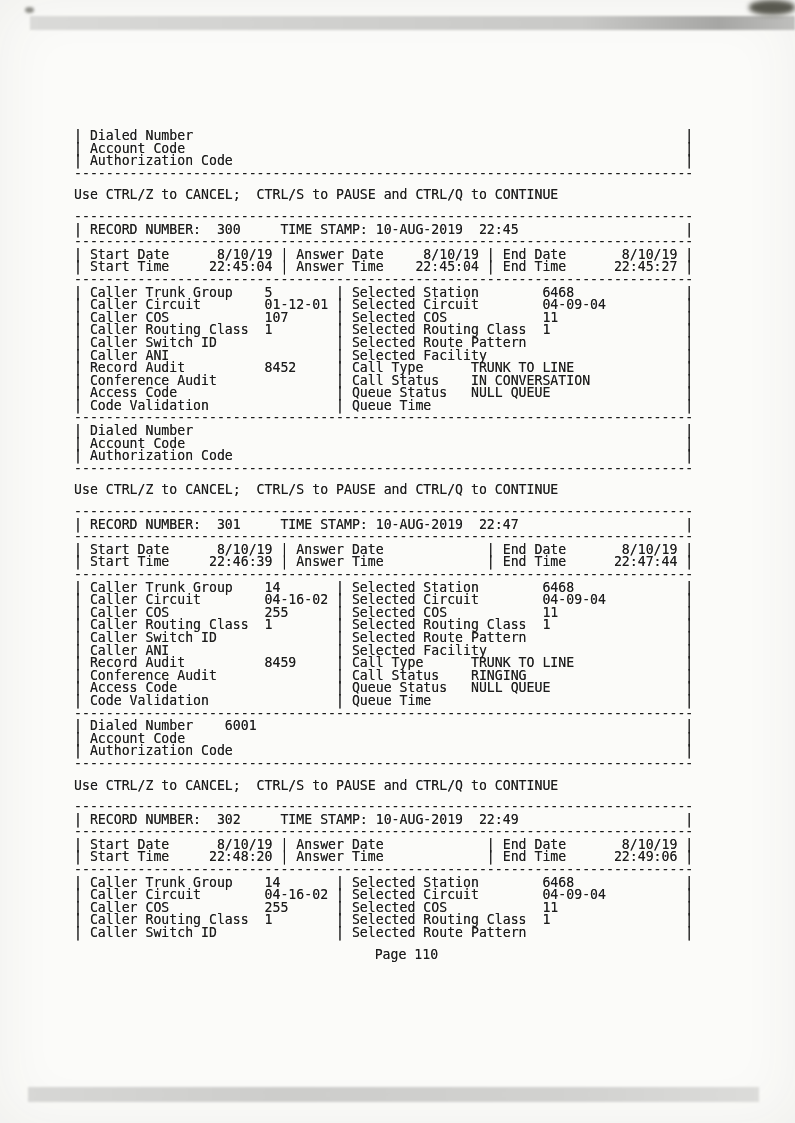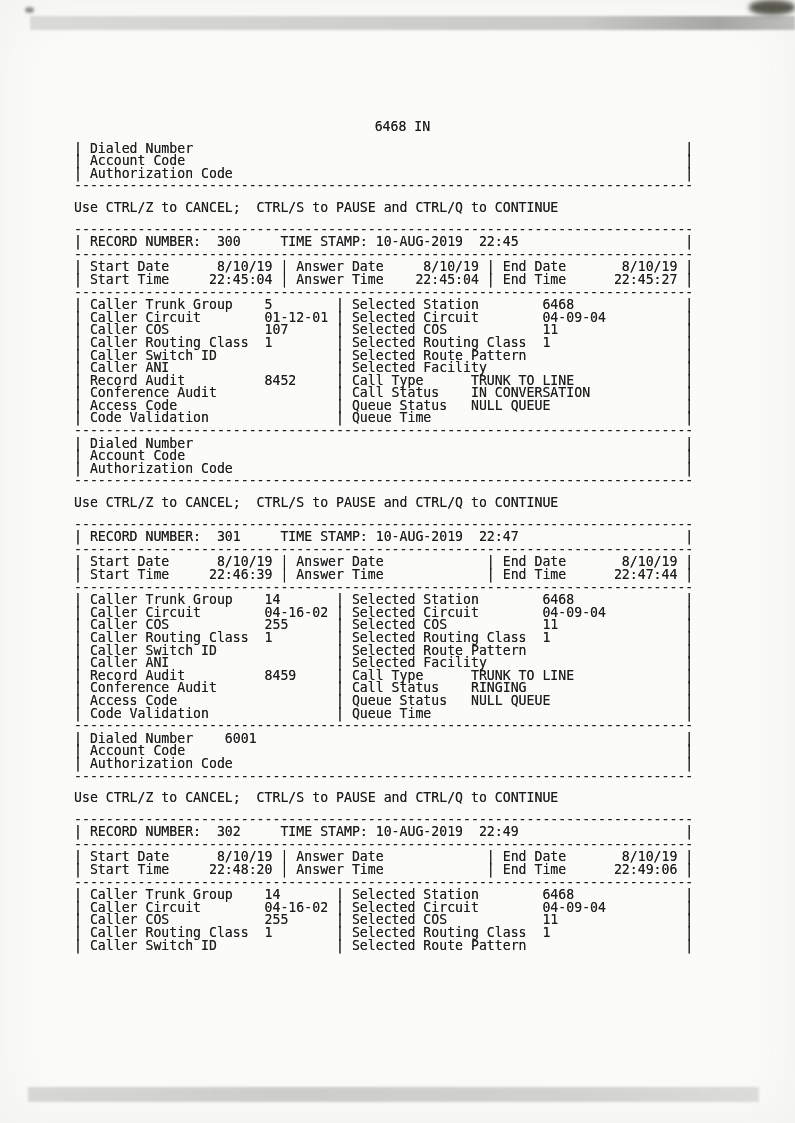--- a/index.html
+++ b/index.html
@@ -52,21 +52,20 @@
 <body>
 
 <div class="scan-page">
 
   <div class="artifact band-top"></div>
   <div class="artifact smudge-top-right"></div>
   <div class="artifact dot-top-left"></div>
   <div class="artifact band-bottom"></div>
 
   <div class="printout">
-    <div class="center-line">6468 IN</div>
     <pre>| Dialed Number                                                              |
 | Account Code                                                               |
 | Authorization Code                                                         |
 ------------------------------------------------------------------------------</pre>
     <pre class="prompt">Use CTRL/Z to CANCEL;  CTRL/S to PAUSE and CTRL/Q to CONTINUE</pre>
     <pre>------------------------------------------------------------------------------
 | RECORD NUMBER:  300     TIME STAMP: 10-AUG-2019  22:45                     |
 ------------------------------------------------------------------------------
 | Start Date      8/10/19 | Answer Date     8/10/19 | End Date       8/10/19 |
 | Start Time     22:45:04 | Answer Time    22:45:04 | End Time      22:45:27 |
@@ -113,15 +112,16 @@
 | RECORD NUMBER:  302     TIME STAMP: 10-AUG-2019  22:49                     |
 ------------------------------------------------------------------------------
 | Start Date      8/10/19 | Answer Date             | End Date       8/10/19 |
 | Start Time     22:48:20 | Answer Time             | End Time      22:49:06 |
 ------------------------------------------------------------------------------
 | Caller Trunk Group    14       | Selected Station        6468              |
 | Caller Circuit        04-16-02 | Selected Circuit        04-09-04          |
 | Caller COS            255      | Selected COS            11                |
 | Caller Routing Class  1        | Selected Routing Class  1                 |
 | Caller Switch ID               | Selected Route Pattern                    |</pre>
+    <div class="center-line">Page 110</div>
   </div>
 
 </div>
 
 </body></html>

